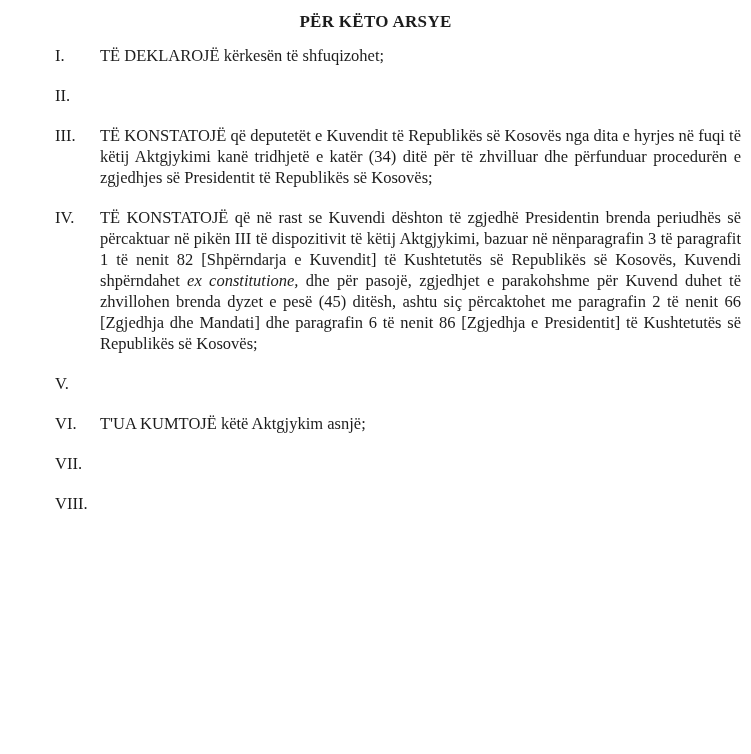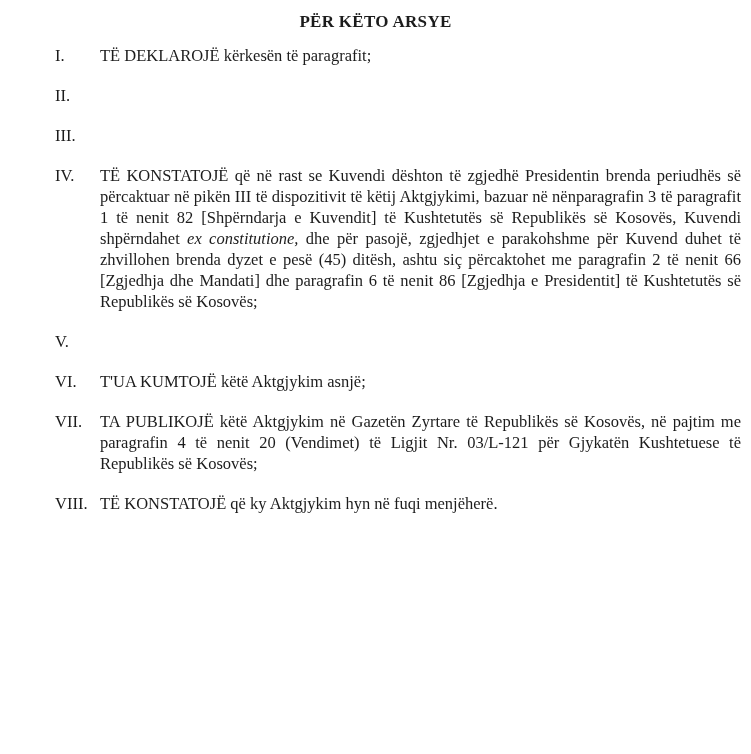--- a/index.html
+++ b/index.html
@@ -42,21 +42,21 @@
     margin: 13px 0 0 0;
     padding: 0;
   }
   .item {
     display: flex;
     align-items: flex-start;
     font-size: 16.5px;
     line-height: 21px;
     margin-bottom: 19px;
   }
-  .item:last-child { margin-bottom: 0; }
+  .item:last-child { margin-bottom: 0; gap: 8px; }
   .item .num {
     flex: 0 0 45px;
     margin-left: 45px;
     text-align: left;
   }
   .item .txt {
     flex: 1 1 auto;
     text-align: justify;
     text-justify: inter-word;
   }
@@ -69,50 +69,49 @@
 <div class="doc">
 
   <h1 class="heading reasons">PËR KËTO ARSYE</h1>
 
 
 
   <ol class="items">
 
     <li class="item">
       <span class="num">I.</span>
-      <span class="txt">TË DEKLAROJË kërkesën të paragrafit;</span>
+      <span class="txt">TË DEKLAROJË kërkesën të shfuqizohet;</span>
     </li>
 
     <li class="item">
       <span class="num">II.</span>
     </li>
 
     <li class="item">
       <span class="num">III.</span>
+      <span class="txt">TË KONSTATOJË që deputetët e Kuvendit të Republikës së Kosovës nga dita e hyrjes në fuqi të këtij Aktgjykimi kanë tridhjetë e katër (34) ditë për të zhvilluar dhe përfunduar procedurën e zgjedhjes së Presidentit të Republikës së Kosovës;</span>
     </li>
 
     <li class="item">
       <span class="num">IV.</span>
       <span class="txt"><span>TË KONSTATOJË që në rast se Kuvendi dështon të zgjedhë Presidentin brenda periudhës së përcaktuar në pikën III të dispozitivit të këtij Aktgjykimi, bazuar në nënparagrafin 3 të paragrafit 1 të nenit 82 [Shpërndarja e Kuvendit] të Kushtetutës së Republikës së Kosovës, Kuvendi shpërndahet </span><em>ex constitutione,</em><span> dhe për pasojë, zgjedhjet e parakohshme për Kuvend duhet të zhvillohen brenda dyzet e pesë (45) ditësh, ashtu siç përcaktohet me paragrafin 2 të nenit 66 [Zgjedhja dhe Mandati] dhe paragrafin 6 të nenit 86 [Zgjedhja e Presidentit] të Kushtetutës së Republikës së Kosovës;</span></span>
     </li>
 
     <li class="item">
       <span class="num">V.</span>
     </li>
 
     <li class="item">
       <span class="num">VI.</span>
       <span class="txt">T'UA KUMTOJË këtë Aktgjykim asnjë;</span>
     </li>
 
     <li class="item">
       <span class="num">VII.</span>
-      <span class="txt">TA PUBLIKOJË këtë Aktgjykim në Gazetën Zyrtare të Republikës së Kosovës, në pajtim me paragrafin 4 të nenit 20 (Vendimet) të Ligjit Nr. 03/L-121 për Gjykatën Kushtetuese të Republikës së Kosovës;</span>
     </li>
 
     <li class="item">
       <span class="num">VIII.</span>
-      <span class="txt">TË KONSTATOJË që ky Aktgjykim hyn në fuqi menjëherë.</span>
     </li>
 
   </ol>
 
 </div>
 
 </body></html>

